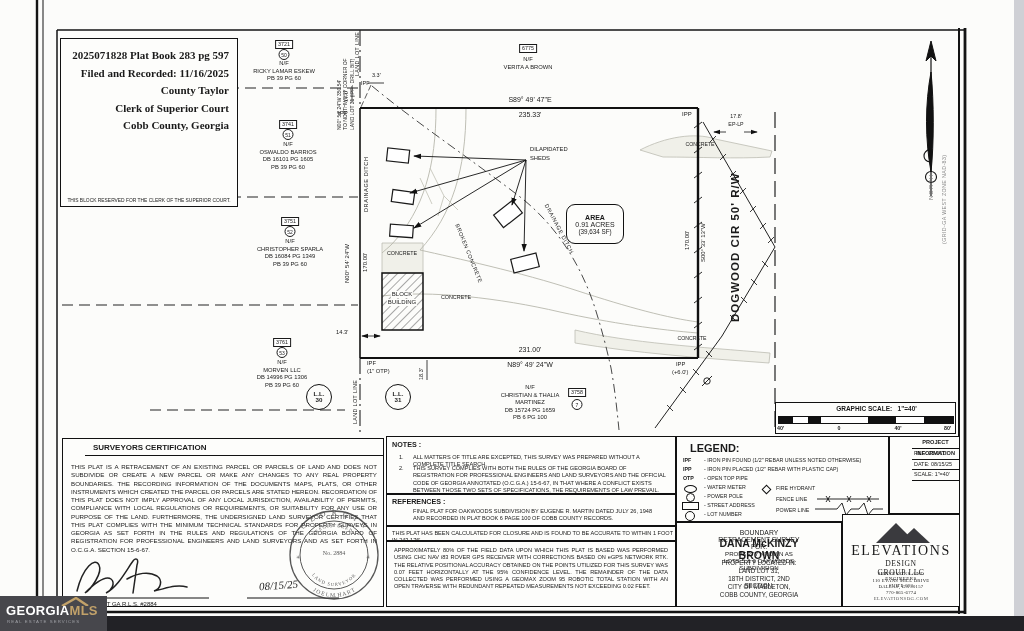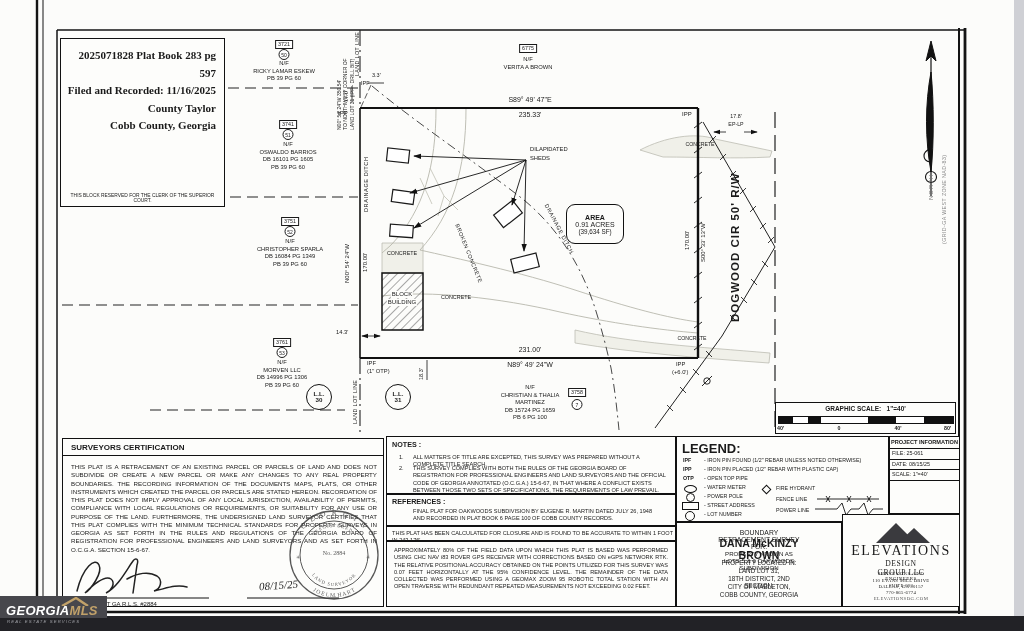--- a/index.html
+++ b/index.html
@@ -13,35 +13,35 @@
   .c{transform:translateX(-50%);}
   .v{transform:rotate(-90deg);transform-origin:0 0;}
   .b{font-weight:bold;}
   .pc{font-size:5.8px;text-align:center;transform:translateX(-50%);}
   .abox{position:absolute;z-index:3;border:1px solid #1a1a1a;font-size:5.3px;line-height:7px;height:7px;
         padding:0 2px;background:#fff;transform:translateX(-50%);}
   .lotc{position:absolute;z-index:3;border:1.1px solid #1a1a1a;border-radius:50%;width:9px;height:9px;
         display:flex;align-items:center;justify-content:center;font-size:5px;background:#fff;transform:translateX(-50%);}
   .llc{position:absolute;z-index:3;width:24px;height:24px;border:1.7px solid #111;border-radius:50%;
        display:flex;flex-direction:column;align-items:center;justify-content:center;font-size:6.2px;line-height:1.05;font-weight:bold;}
-  .panel{position:absolute;z-index:4;border:1.2px solid #111;background:#fdfdfb;box-sizing:border-box;}
-  .clerk{position:absolute;left:60px;top:38px;width:165px;height:169px;border:1.6px solid #111;z-index:4;
+  .panel{position:absolute;z-index:4;border:1.2px solid #111;background:#fdfdfb;box-sizing:border-box;padding-left:22px;}
+  .clerk{position:absolute;left:60px;top:38px;width:178px;height:169px;border:1.6px solid #111;z-index:4;
          background:#fdfdfb;box-sizing:border-box;}
   .clerk .tx{position:absolute;right:8px;top:8px;text-align:right;font-family:"Liberation Serif",serif;
              font-weight:bold;font-size:11px;line-height:1.6;}
   .clerk .rsv{position:absolute;left:0;right:0;bottom:3px;text-align:center;font-size:4.9px;}
   .certbody{position:absolute;left:8px;top:24px;width:306px;font-size:6.2px;line-height:1.33;text-align:justify;}
   .hdr{font-weight:bold;font-size:8px;padding:4px 0 3px 8px;border-bottom:1.2px solid #111;}
   .nt{position:absolute;font-size:5.6px;line-height:1.3;}
   .lg-sym{position:absolute;font-size:5.3px;font-weight:bold;}
   .lg-tx{position:absolute;font-size:5.3px;}
   .tb-ln{position:absolute;left:50%;transform:translateX(-50%);font-size:6.3px;text-align:center;}
   .serif{font-family:"Liberation Serif",serif;}
   .pi-row{border-bottom:1px solid #111;font-size:5.4px;line-height:9.5px;height:9.5px;padding-left:2px;}
-  .mls{position:absolute;left:0;top:596px;width:107px;height:22px;background:#47474c;z-index:6;font-style:italic;}
+  .mls{position:absolute;left:0;top:596px;width:107px;height:35px;background:#47474c;z-index:6;}
   .mls .l1{position:absolute;left:6px;top:7px;font-size:13px;font-weight:bold;color:#fff;letter-spacing:.3px;}
   .mls .l1 .gold{color:#c2a26a;}
   .mls .l2{position:absolute;left:7px;top:23px;font-size:4.3px;letter-spacing:1.1px;color:#9fa0a6;}
 </style>
 </head>
 <body>
 
 <div class="page">
   <div class="paper"></div>
   <div class="edge-r"></div>
@@ -178,20 +178,21 @@
       <circle cx="0" cy="133" r="5.5" fill="none" stroke-width="1.1"></circle>
       <path d="M-1,105 C-9,108 -9,116 -1,118" fill="none" stroke-width="1.1"></path>
     </g>
   </svg>
 
   <div class="clerk">
     <div class="tx">
       <div>2025071828 Plat Book 283 pg 597</div>
       <div>Filed and Recorded: 11/16/2025</div>
       <div>County Taylor</div>
+      <div>Clerk of Superior Court</div>
       <div>Cobb County, Georgia</div>
     </div>
     <div class="rsv">THIS BLOCK RESERVED FOR THE CLERK OF THE SUPERIOR COURT.</div>
   </div>
 
   <div class="abox" style="left:284px;top:40px">3721</div>
   <div class="lotc" style="left:284px;top:49px">50</div>
   <div class="lb pc" style="left:284px;top:60px">N/F</div>
   <div class="lb pc" style="left:284px;top:67.5px">RICKY LAMAR ESKEW</div>
   <div class="lb pc" style="left:284px;top:75px">PB 39 PG 60</div>
@@ -365,21 +366,21 @@
 
   <div class="panel" style="left:386px;top:526px;width:290px;height:15px">
     <div class="nt" style="left:5px;top:3px;width:282px;white-space:normal">THIS PLAT HAS BEEN CALCULATED FOR CLOSURE AND IS FOUND TO BE ACCURATE TO WITHIN 1 FOOT IN 243,176'.</div>
   </div>
 
   <div class="panel" style="left:386px;top:541px;width:290px;height:66px">
     <div class="nt" style="left:7px;top:5px;width:274px;white-space:normal;text-align:justify">APPROXIMATELY 80% OF THE FIELD DATA UPON WHICH THIS PLAT IS BASED WAS PERFORMED USING CHC NAV i83 ROVER GPS RECEIVER WITH CORRECTIONS BASED ON eGPS NETWORK RTK. THE RELATIVE POSITIONAL ACCURACY OBTAINED ON THE POINTS UTILIZED FOR THIS SURVEY WAS 0.07 FEET HORIZONTALLY AT THE 95% CONFIDENCE LEVEL. THE REMAINDER OF THE DATA COLLECTED WAS PERFORMED USING A GEOMAX ZOOM 95 ROBOTIC TOTAL STATION WITH AN OPEN TRAVERSE WITH REDUNDANT REPEATED MEASUREMENTS NOT EXCEEDING 0.02 FEET.</div>
   </div>
 
   <div class="panel" style="left:676px;top:436px;width:213px;height:86px">
-    <div class="lb b" style="left:5px;top:5px;font-size:13px">LEGEND:</div>
+    <div class="lb b" style="left:13px;top:5px;font-size:11px">LEGEND:</div>
     <div class="lg-sym" style="left:6px;top:20px">IPF</div>
     <div class="lg-tx" style="left:27px;top:20px">- IRON PIN FOUND (1/2" REBAR UNLESS NOTED OTHERWISE)</div>
     <div class="lg-sym" style="left:6px;top:29px">IPP</div>
     <div class="lg-tx" style="left:27px;top:29px">- IRON PIN PLACED (1/2" REBAR WITH PLASTIC CAP)</div>
     <div class="lg-sym" style="left:6px;top:38px">OTP</div>
     <div class="lg-tx" style="left:27px;top:38px">- OPEN TOP PIPE</div>
     <span style="position:absolute;left:7px;top:48px;width:11px;height:6px;border:1px solid #111;border-radius:50%"></span>
     <div class="lg-tx" style="left:27px;top:47px">- WATER METER</div>
     <span style="position:absolute;left:9px;top:56px;width:7px;height:7px;border:1px solid #111;border-radius:50%"></span>
     <div class="lg-tx" style="left:27px;top:56px">- POWER POLE</div>

